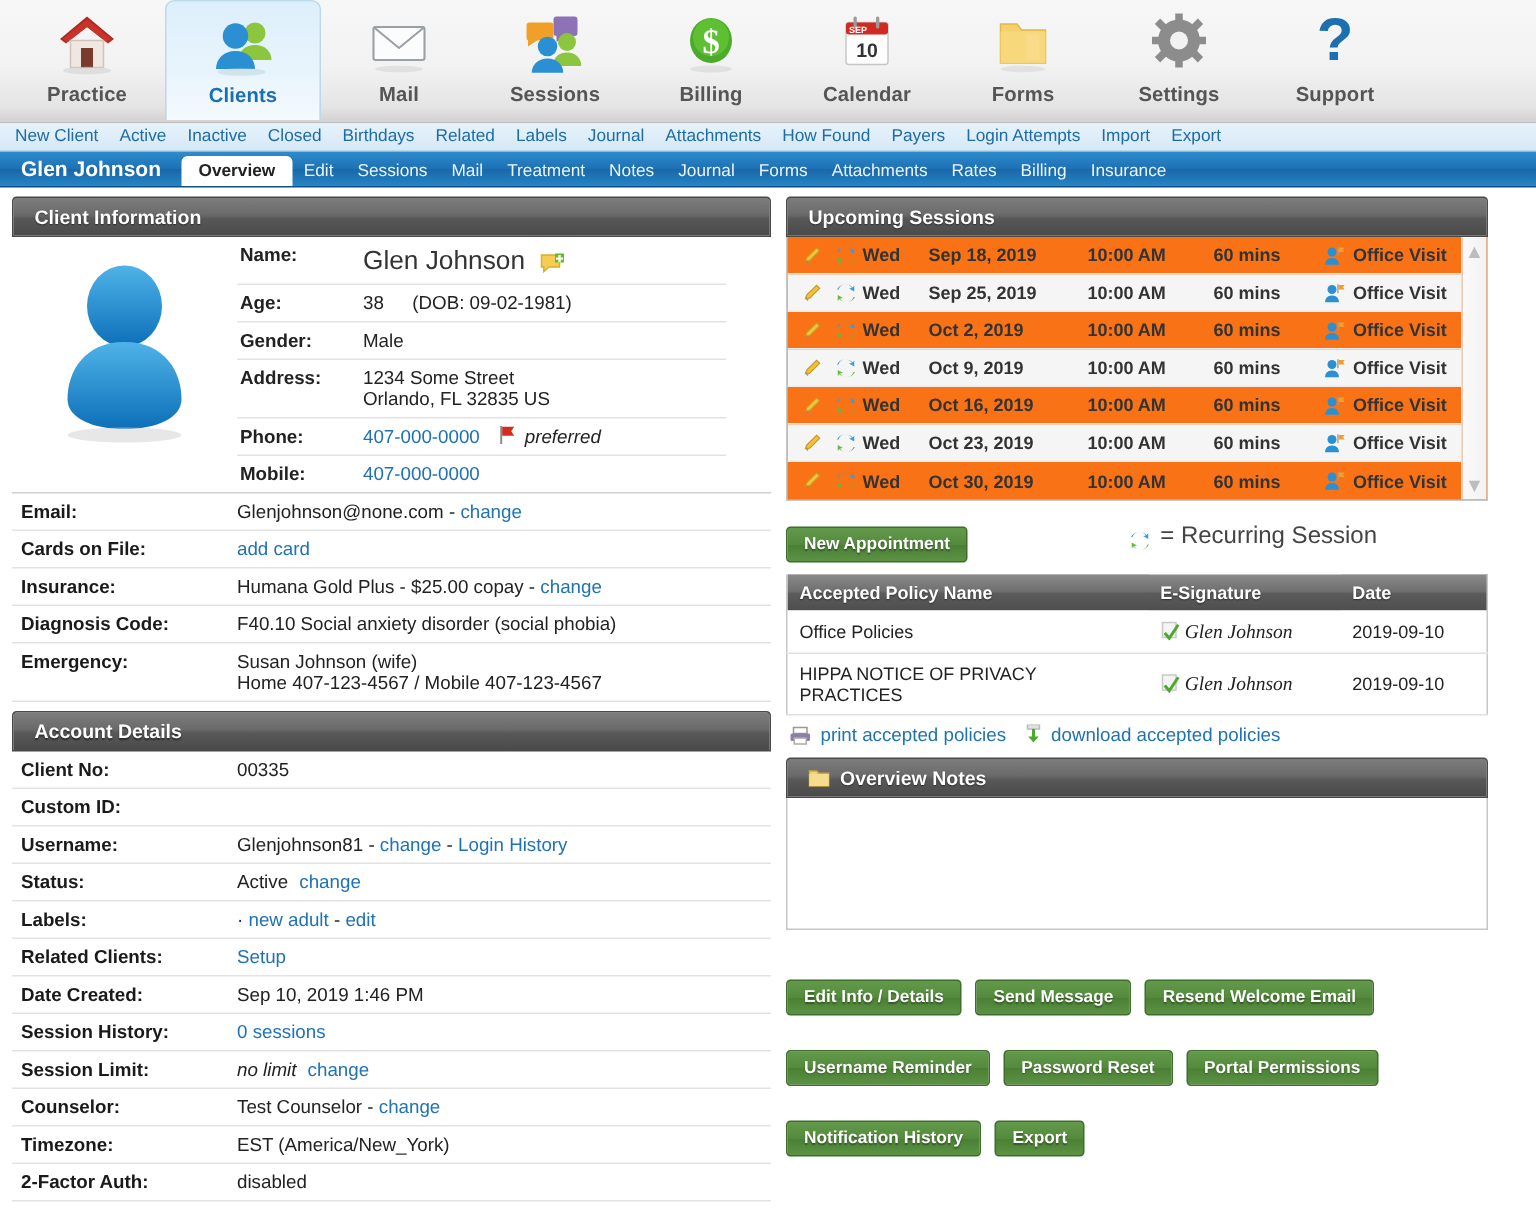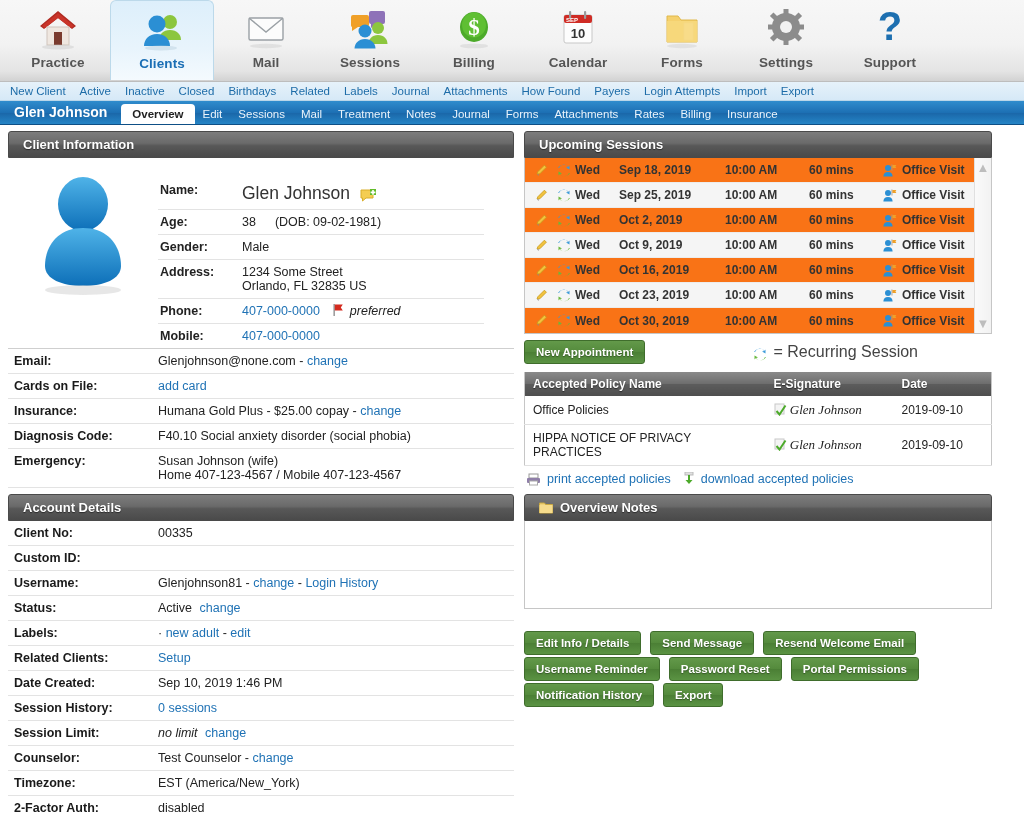--- a/index.html
+++ b/index.html
@@ -132,21 +132,21 @@
     width: 144px;
     color: #1a1a1a;
     white-space: nowrap;
   }
   a.lnk { color: #1f72b5; text-decoration: none; cursor: pointer; }
 
   
   #cinfo-top { display: flex; border-bottom: 1px solid #cfcfcf; }
   #avatarcell { width: 150px; flex: none; display:flex; align-items:flex-start; justify-content:center; padding-top: 10px;}
   #cinfo-fields { flex: 1; padding-right: 30px; }
-  table.inner { width: 100%; border-collapse: collapse; margin-top: 20px; }
+  table.inner { width: 100%; border-collapse: collapse; }
   table.inner td {
     padding: 5px 4px 5px 2px;
     font-size: 12.5px;
     vertical-align: top;
     border-bottom: 1px solid #e3e3e3;
   }
   table.inner tr:last-child td { border-bottom: none; }
   table.inner td.lbl { font-weight: bold; width: 82px; white-space: nowrap; }
   #bigname { font-size: 17.5px; color: #333; }
 
@@ -199,20 +199,21 @@
     background: linear-gradient(to bottom, #63994a 0%, #548a3c 50%, #4b7f35 51%, #5b9343 100%);
     border: 1px solid #3f6d2c;
     border-radius: 3px;
     color: #fff;
     font-size: 11.5px;
     font-weight: bold;
     padding: 5px 11px;
     cursor: pointer;
     text-shadow: 0 1px 1px rgba(0,0,0,.35);
     white-space: nowrap;
+    margin-top: 11px;
   }
   #recurnote { margin-left: auto; margin-right: 74px; font-size: 16px; color: #444; display:flex; align-items:flex-end; gap:6px;}
 
   
   table.policy { width: 100%; border-collapse: collapse; border:1px solid #c6c6c6; border-top:none; }
   table.policy th {
     background: linear-gradient(to bottom, #8a8a8a 0%, #6e6e6e 48%, #5c5c5c 52%, #4e4e4e 100%);
     color: #fff;
     font-size: 12px;
     text-align: left;
@@ -237,21 +238,21 @@
 
   
   #notesbox {
     border: 1px solid #c6c6c6;
     border-top: none;
     background: #fff;
     height: 88px;
   }
 
   
-  #btnrows { padding-top: 22px; display: flex; flex-direction: column; gap: 2px; }
+  #btnrows { padding-top: 22px; display: flex; flex-direction: column; gap: 12px; }
   .btnrow { display: flex; gap: 9px; }
 
   
   svg { display:block; }
 </style>
 </head>
 <body>
 
 <div id="topbar">
 

